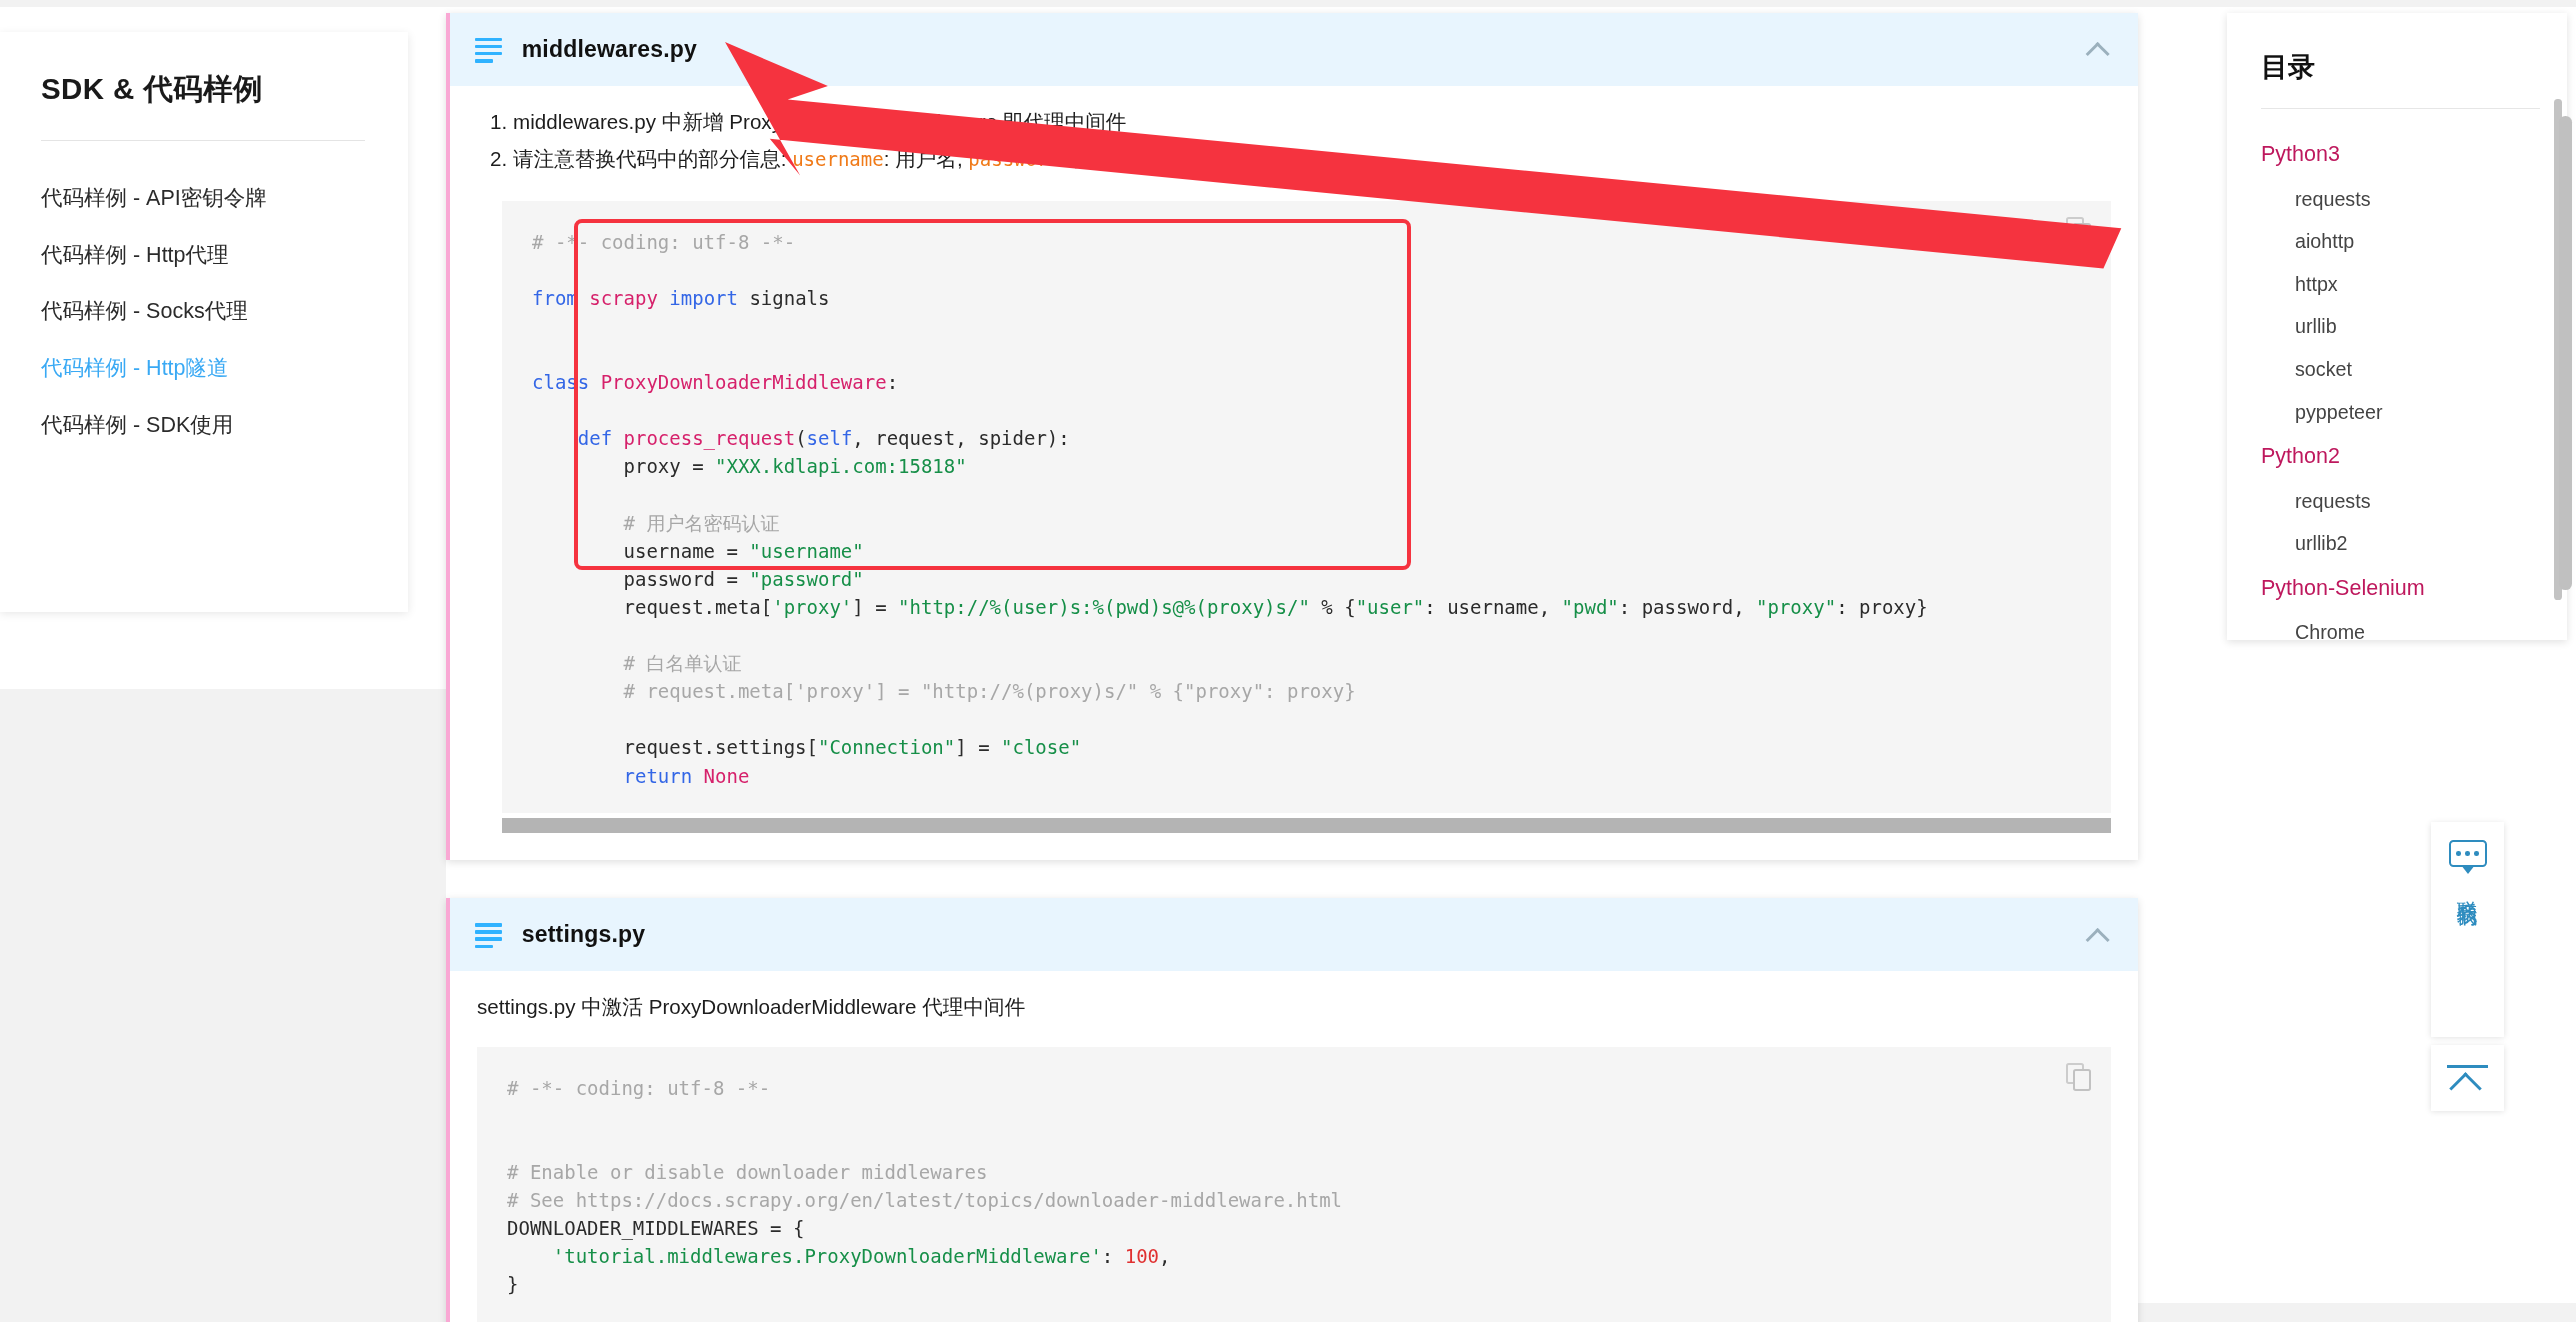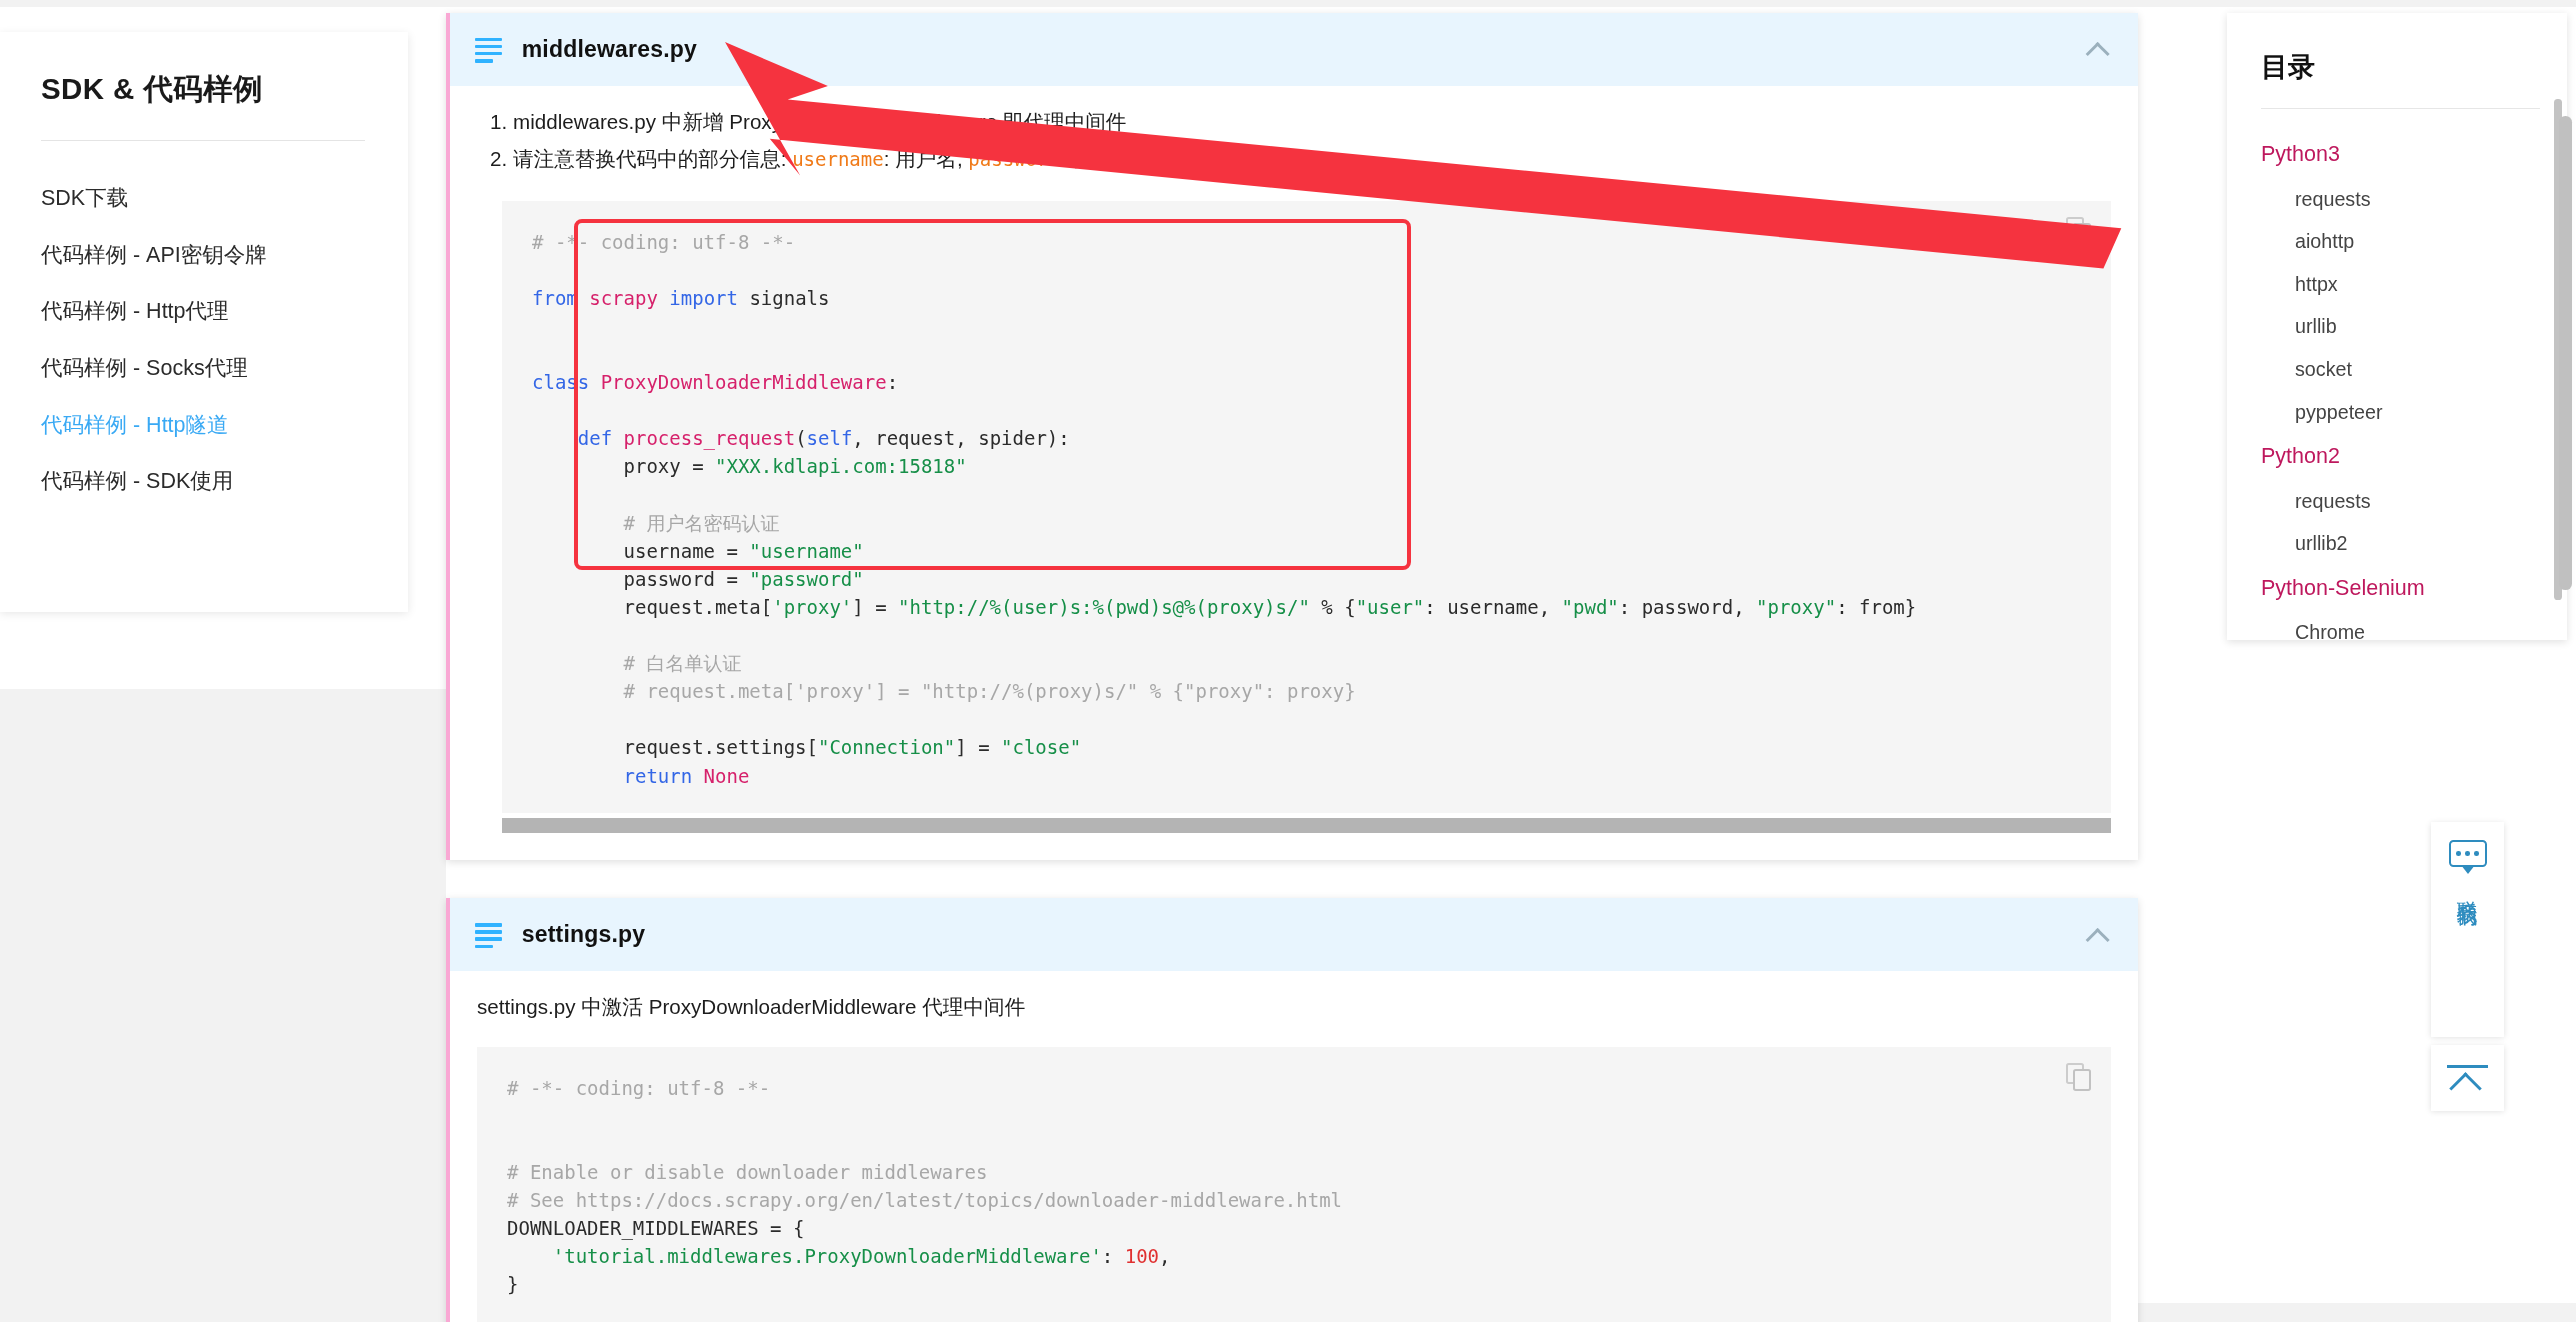--- a/index.html
+++ b/index.html
@@ -279,21 +279,20 @@
 <div class="page">
 
   <div class="top-strip"></div>
   <div class="left-gutter"></div>
   <div class="bottom-strip"></div>
 
   <div class="left-sidebar">
     <div class="left-title">SDK &amp; 代码样例</div>
     <div class="left-divider"></div>
     <div id="sidebar-items">
-        <div class="left-item"><span>SDK下载</span></div>
         <div class="left-item"><span>代码样例 - API密钥令牌</span></div>
         <div class="left-item"><span>代码样例 - Http代理</span></div>
         <div class="left-item"><span>代码样例 - Socks代理</span></div>
         <div class="left-item active"><span>代码样例 - Http隧道</span></div>
         <div class="left-item"><span>代码样例 - SDK使用</span></div>
       </div>
   </div>
 
   <div class="main">
 
@@ -325,21 +324,21 @@
 
 
 <span class="c-kw">class</span><span> </span><span class="c-cls">ProxyDownloaderMiddleware</span><span>:</span>
 
 <span>    </span><span class="c-kw">def</span><span> </span><span class="c-cls">process_request</span><span>(</span><span class="c-self">self</span><span>, request, spider):</span>
 <span>        proxy = </span><span class="c-str">"XXX.kdlapi.com:15818"</span>
 
 <span class="c-com">        # 用户名密码认证</span>
 <span>        username = </span><span class="c-str">"username"</span>
 <span>        password = </span><span class="c-str">"password"</span>
-<span>        request.meta[</span><span class="c-str">'proxy'</span><span>] = </span><span class="c-str">"http://%(user)s:%(pwd)s@%(proxy)s/"</span><span> % {</span><span class="c-str">"user"</span><span>: username, </span><span class="c-str">"pwd"</span><span>: password, </span><span class="c-str">"proxy"</span><span>: from}</span>
+<span>        request.meta[</span><span class="c-str">'proxy'</span><span>] = </span><span class="c-str">"http://%(user)s:%(pwd)s@%(proxy)s/"</span><span> % {</span><span class="c-str">"user"</span><span>: username, </span><span class="c-str">"pwd"</span><span>: password, </span><span class="c-str">"proxy"</span><span>: proxy}</span>
 
 <span class="c-com">        # 白名单认证</span>
 <span class="c-com">        # request.meta['proxy'] = "http://%(proxy)s/" % {"proxy": proxy}</span>
 
 <span>        request.settings[</span><span class="c-str">"Connection"</span><span>] = </span><span class="c-str">"close"</span>
 <span>        </span><span class="c-kw">return</span><span> </span><span class="c-cls">None</span></pre>
           </div>
           <div class="hscroll"></div>
           <div class="ann-rect"></div>
         </div>

